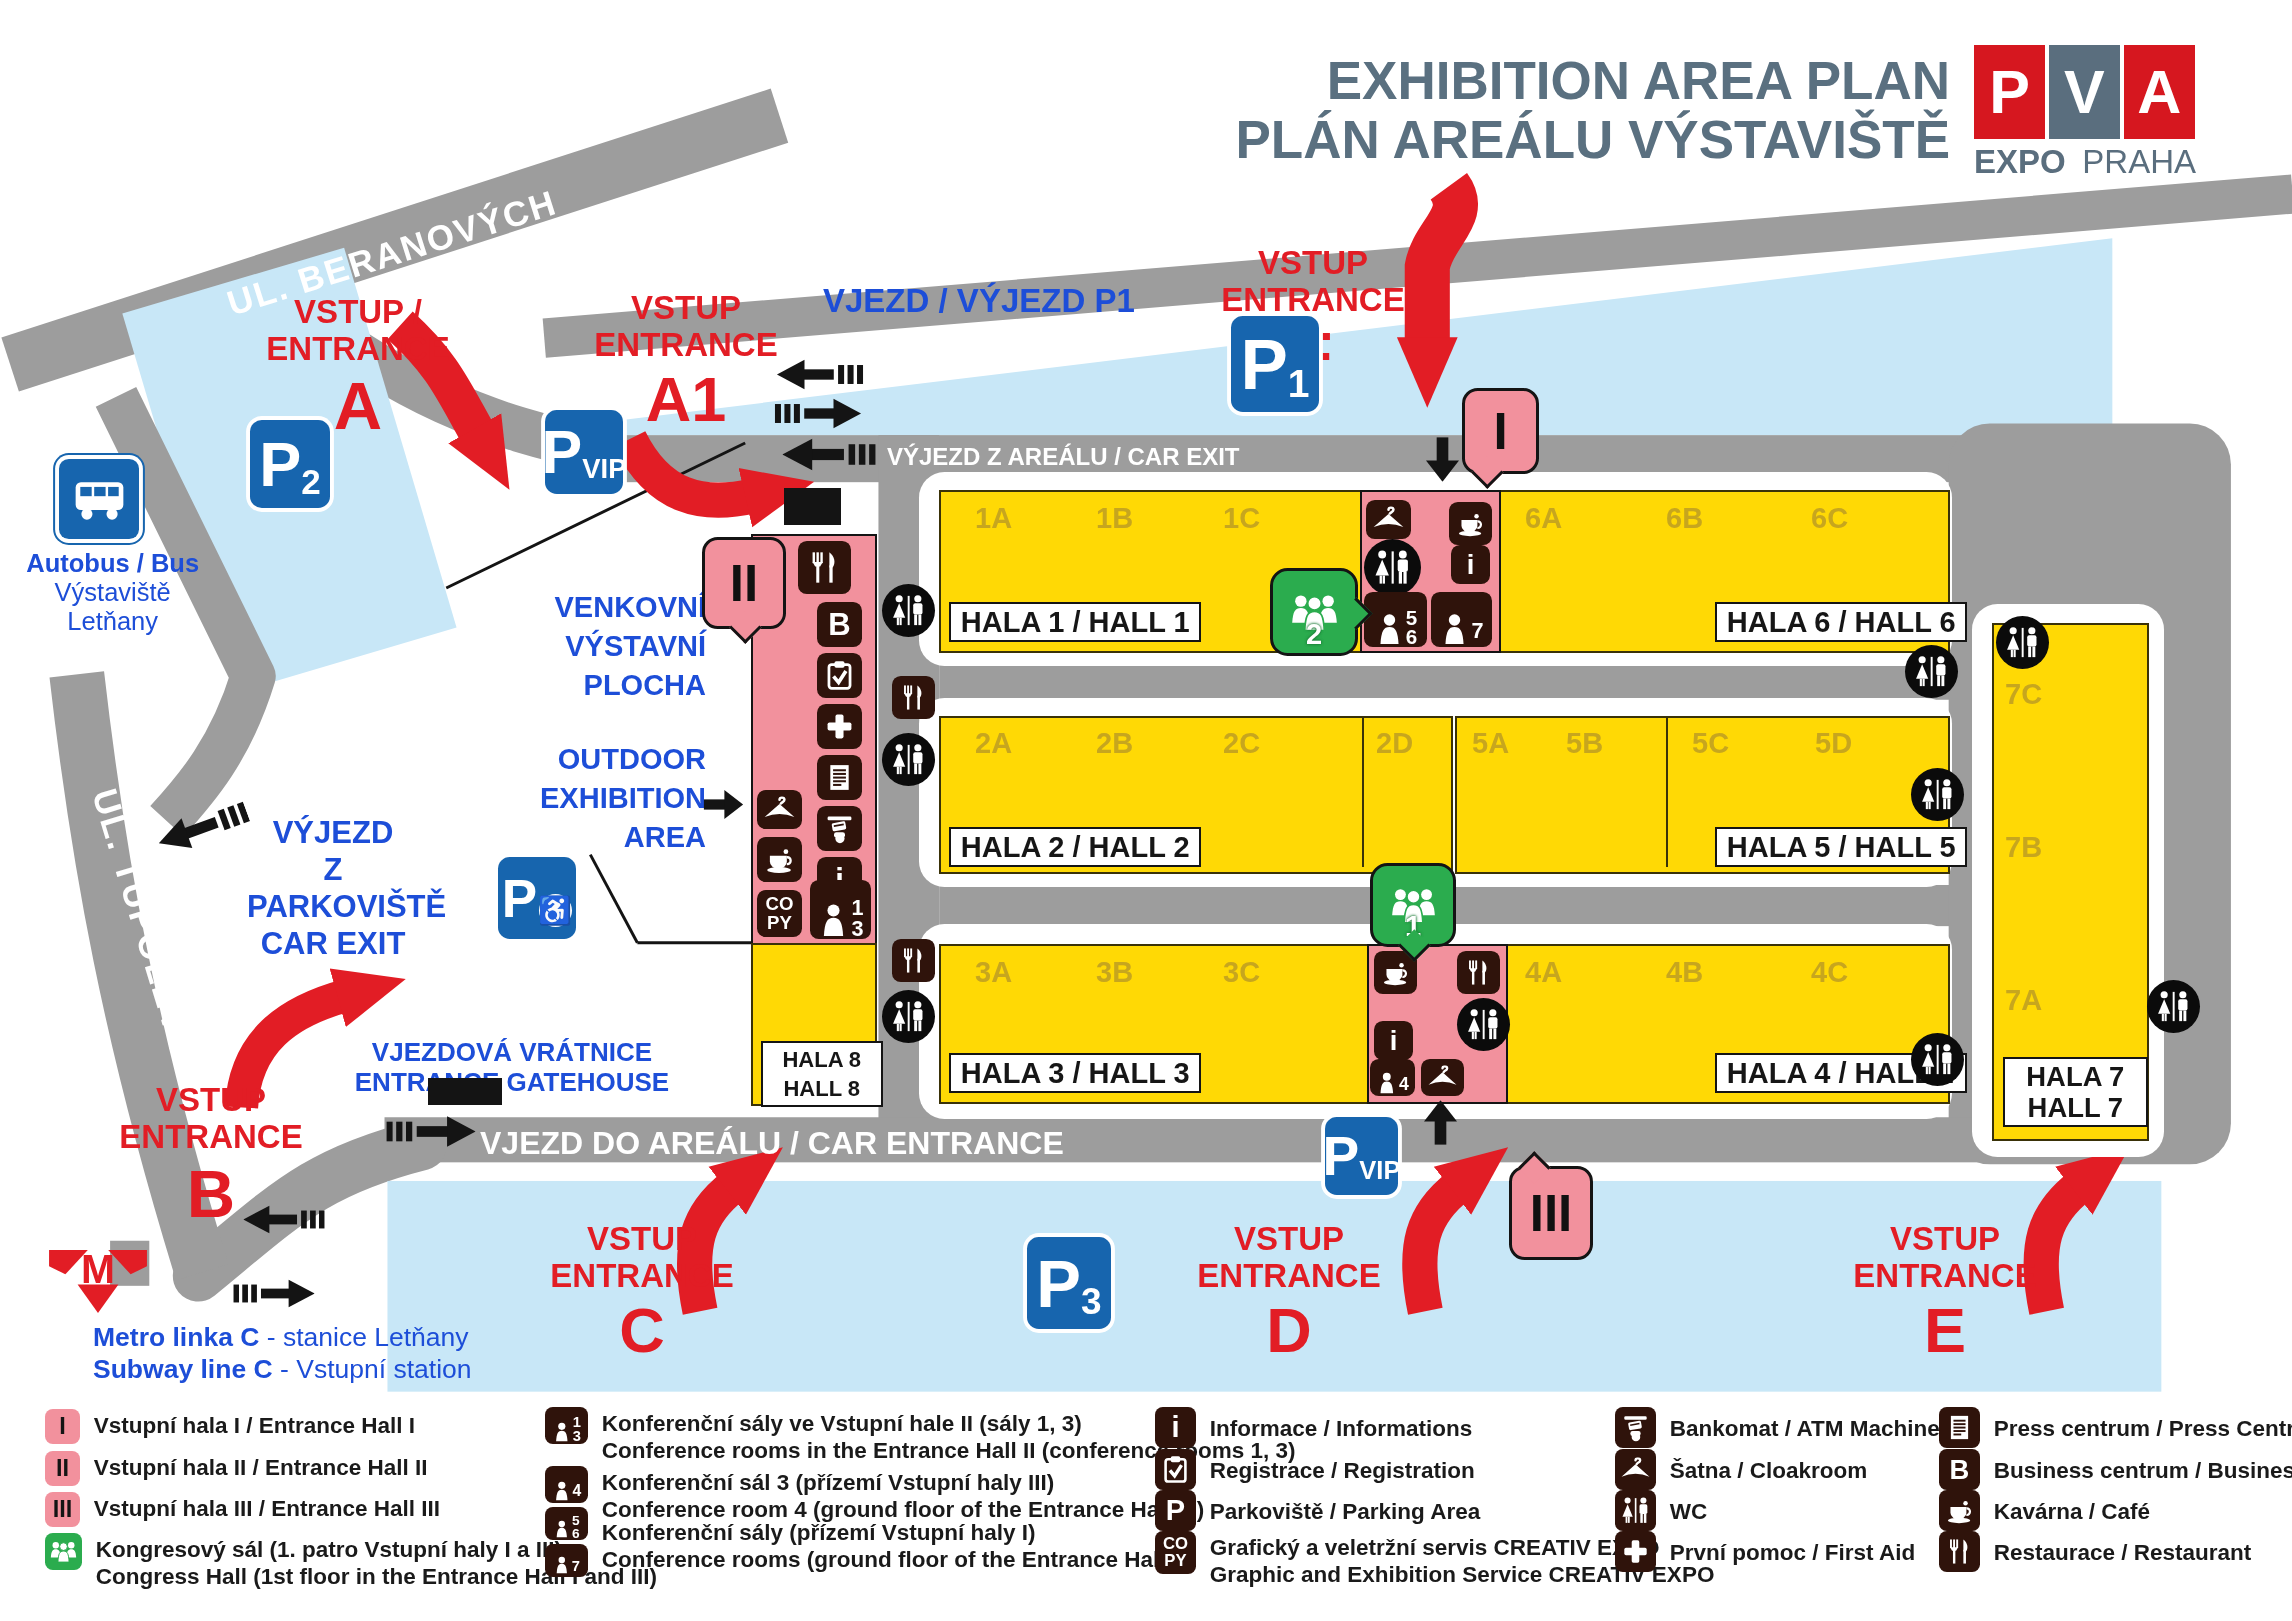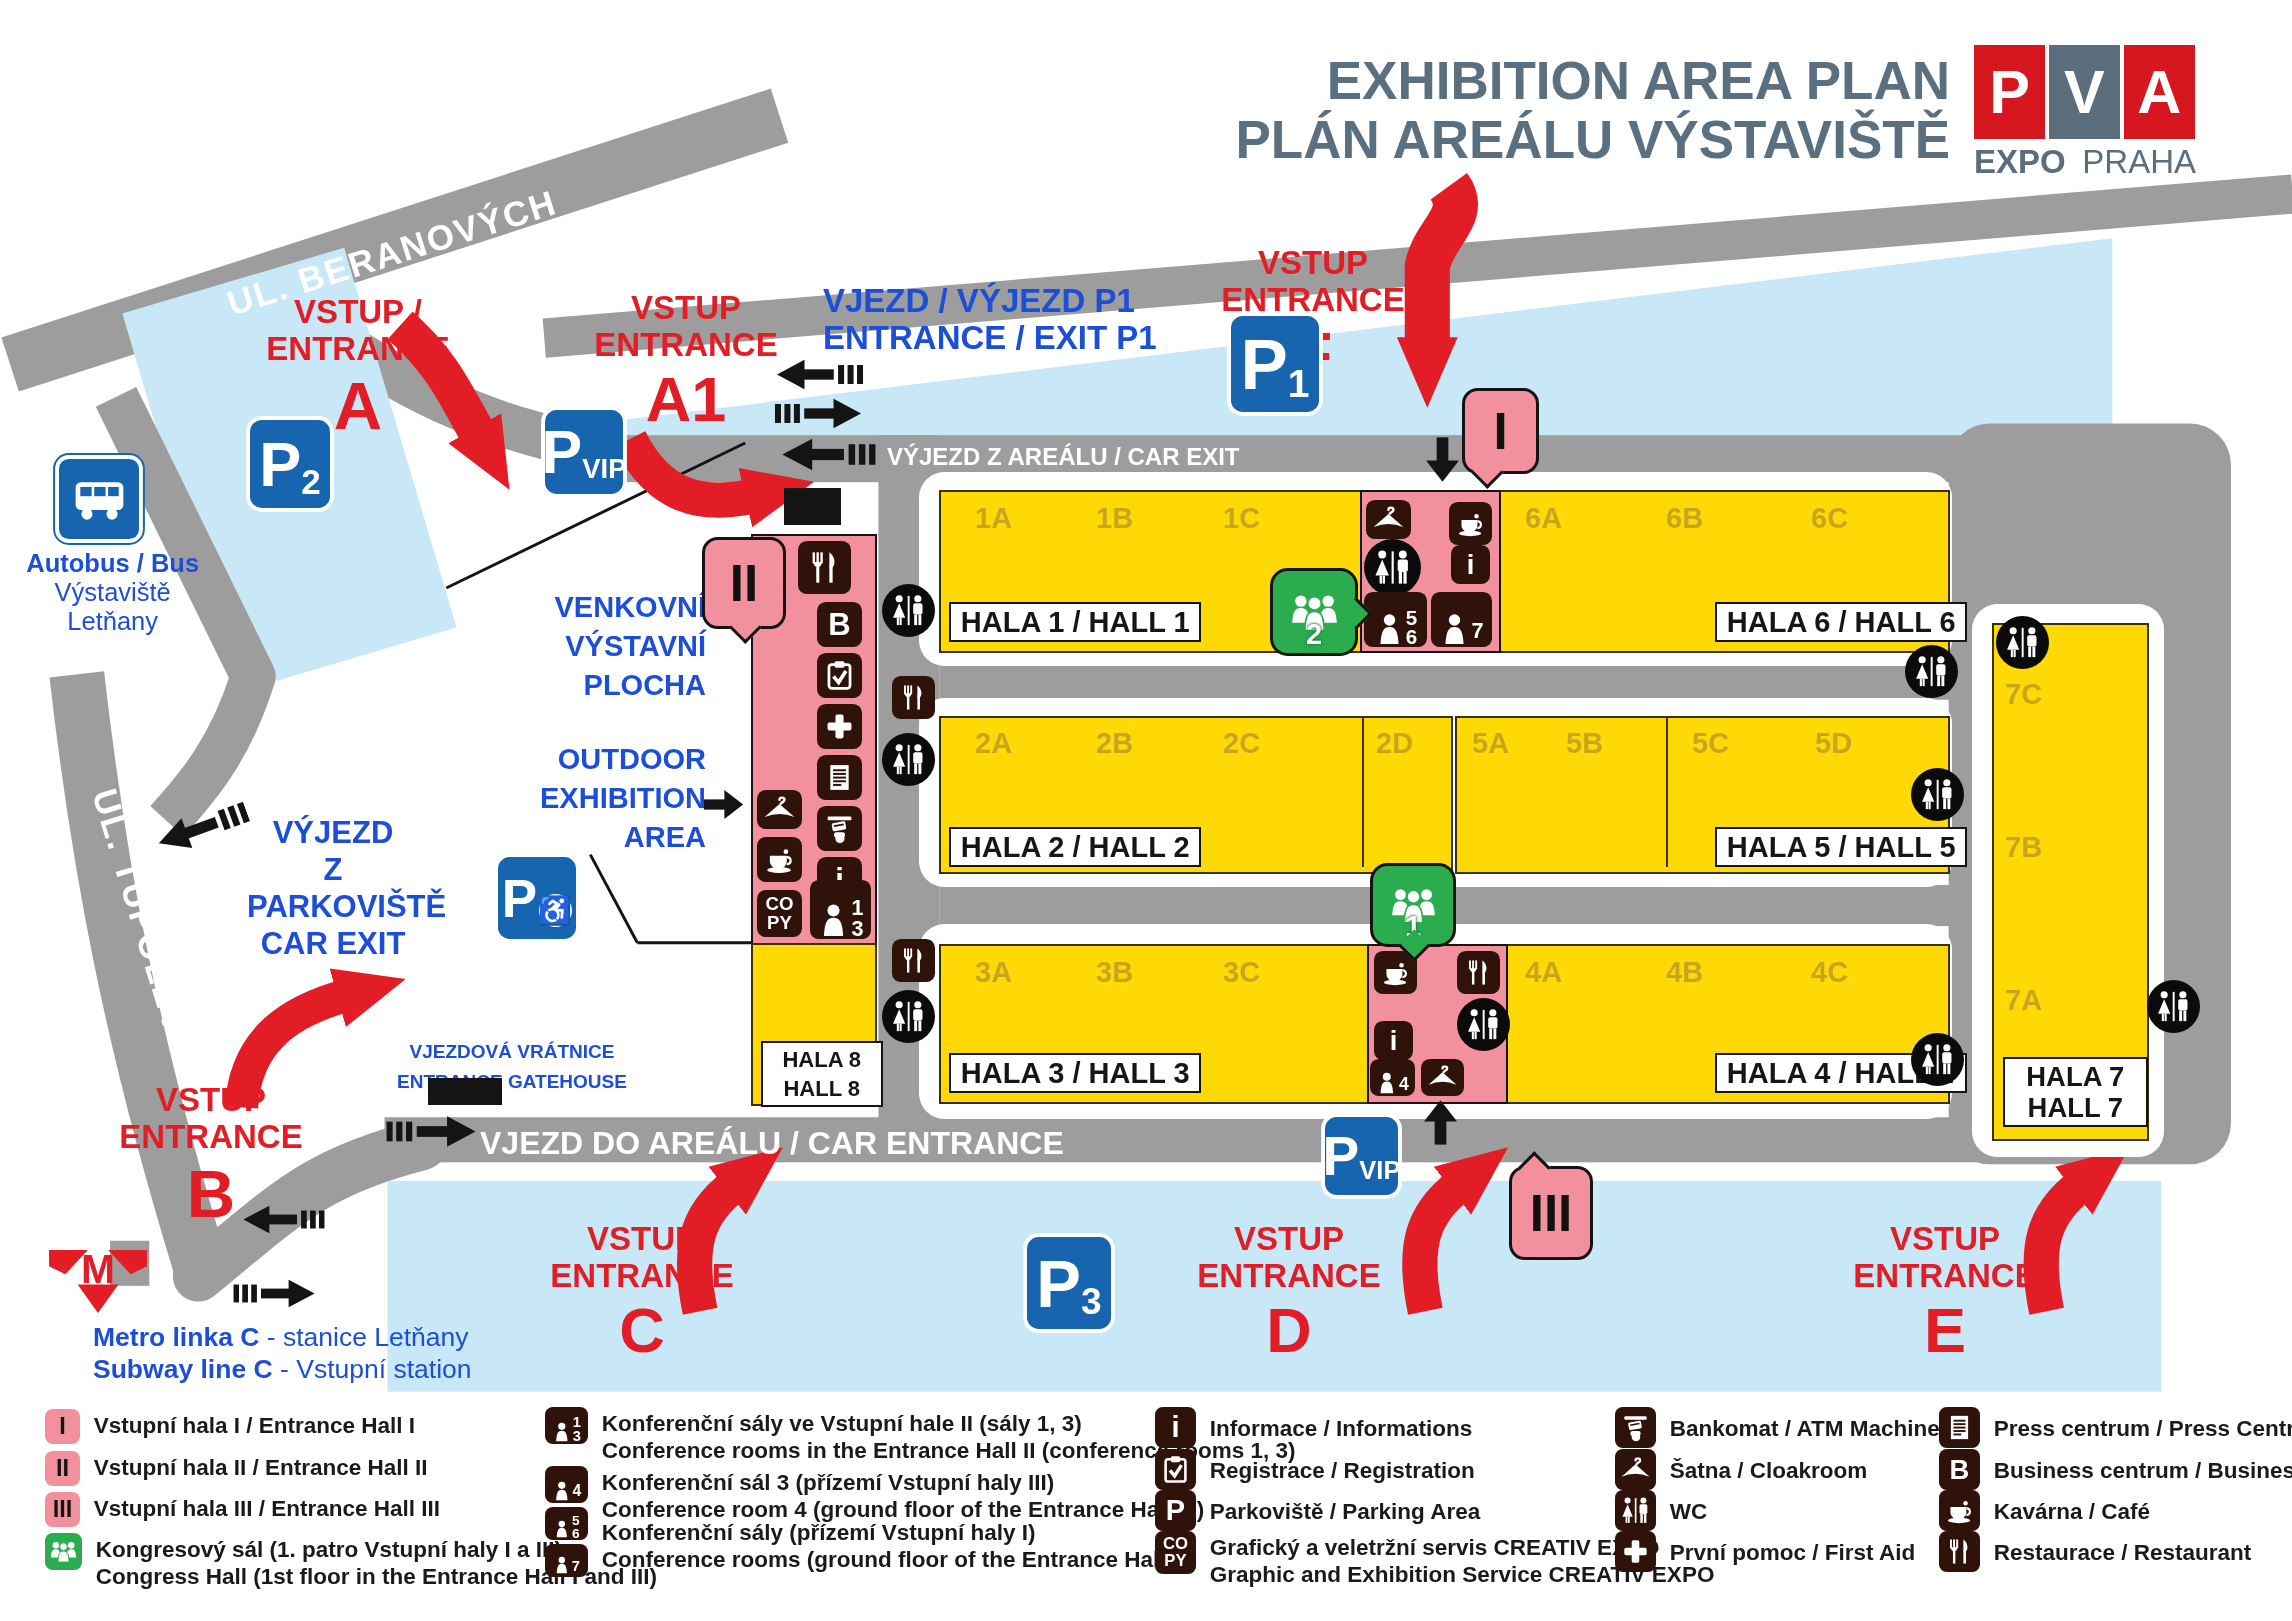--- a/index.html
+++ b/index.html
@@ -194,28 +194,27 @@
   </div>
 </div>
 
 <div class="whlbl" style="left:147px;top:233px;width:490px;text-align:center;font-size:35px;letter-spacing:2px;transform:rotate(-17.5deg)">UL. BERANOVÝCH</div>
 <div class="whlbl" style="left:-54px;top:929px;width:412px;text-align:center;font-size:35px;letter-spacing:2px;transform:rotate(73deg)">UL. TUPOLEVOVA</div>
 
 <div class="whlbl" style="left:887px;top:443px;font-size:24px">VÝJEZD Z AREÁLU / CAR EXIT</div>
 <div class="whlbl" style="left:480px;top:1125px;font-size:32px">VJEZD DO AREÁLU / CAR ENTRANCE</div>
 <div class="blklbl" style="left:823px;top:282px;width:431px;font-size:33px;line-height:37px;text-align:left">
   <div>VJEZD / VÝJEZD P1</div>
-  <div>ENTRANCE / EXIT P1</div>
 </div>
 <div class="blklbl" style="left:247px;top:814px;width:172px;font-size:31px;line-height:37px">
   <div>VÝJEZD</div>
   <div>Z PARKOVIŠTĚ</div>
   <div>CAR EXIT</div>
 </div>
-<div class="blklbl" style="left:343px;top:1037px;width:338px;font-size:19px;line-height:30px">
+<div class="blklbl" style="left:343px;top:1037px;width:338px;font-size:26px;line-height:30px">
   <div>VJEZDOVÁ VRÁTNICE</div>
   <div>ENTRANCE GATEHOUSE</div>
 </div>
 <div style="position:absolute;left:428px;top:1078px;width:74px;height:27.4px;background:#141414;z-index:6"></div>
 <div style="position:absolute;left:784px;top:488px;width:57px;height:37px;background:#141414;z-index:6"></div>
 
 <div class="blklbl" style="left:461px;top:588px;width:245px;text-align:right;font-size:29px;line-height:39px">
   <div>VENKOVNÍ</div>
   <div>VÝSTAVNÍ</div>
   <div>PLOCHA</div>

